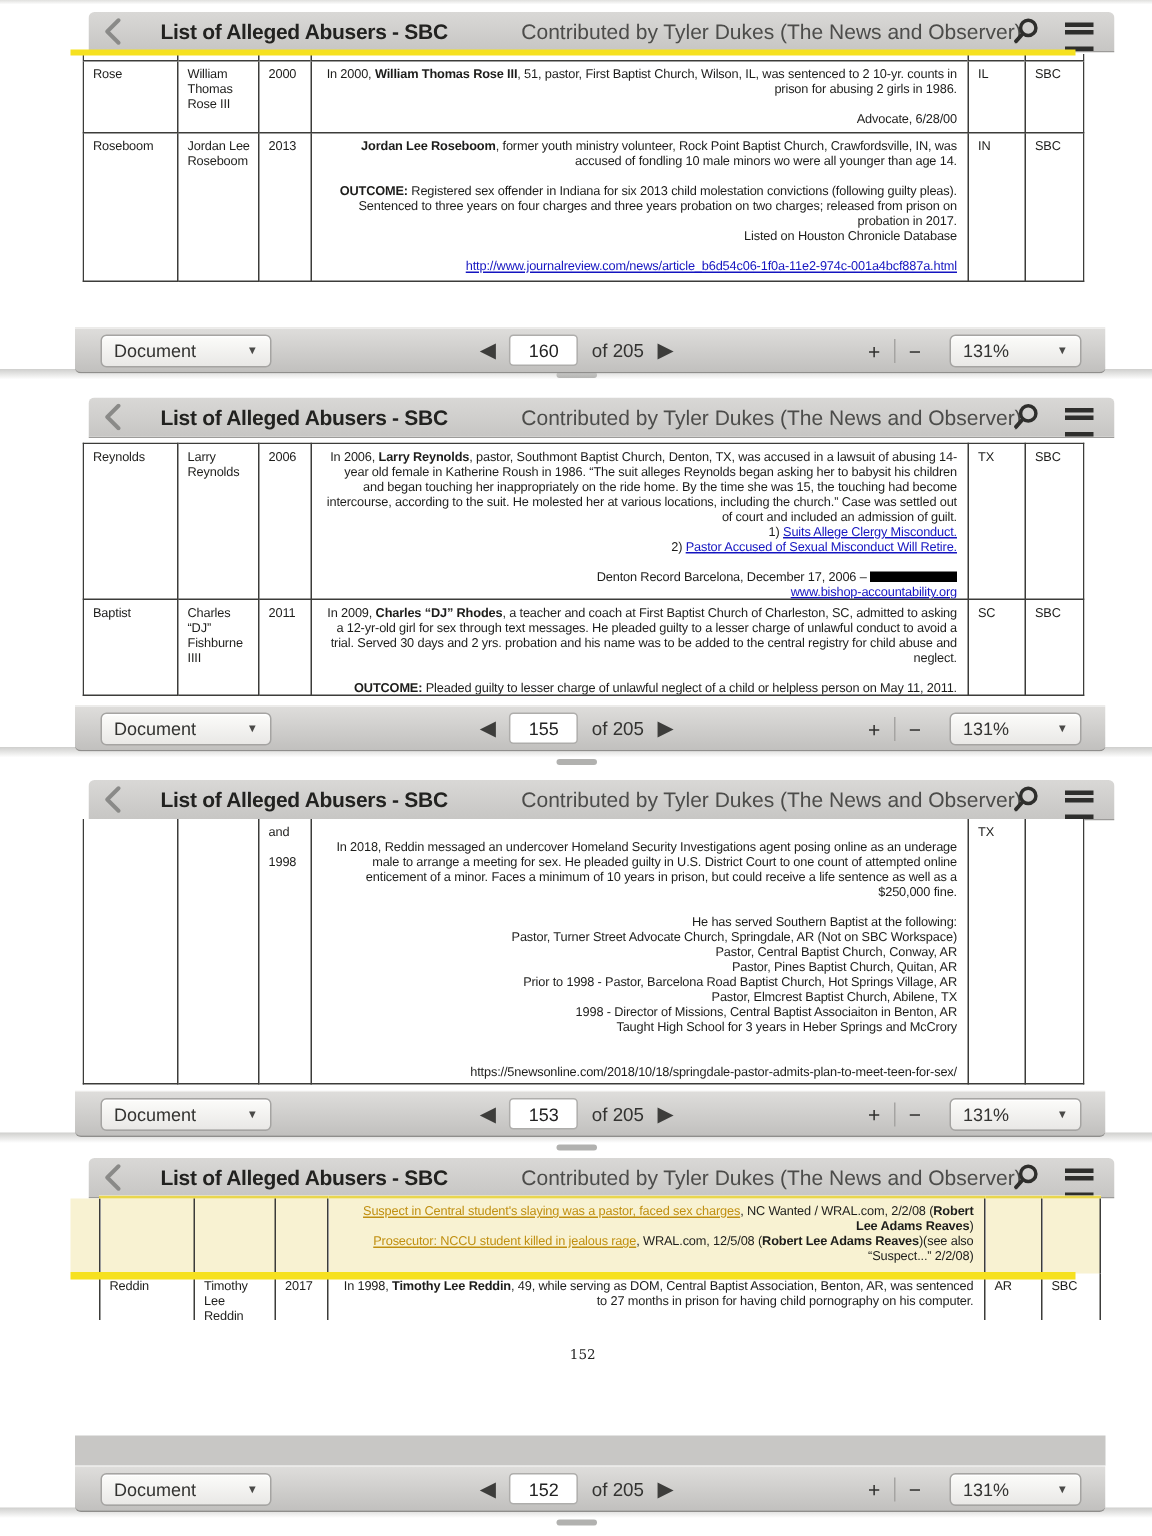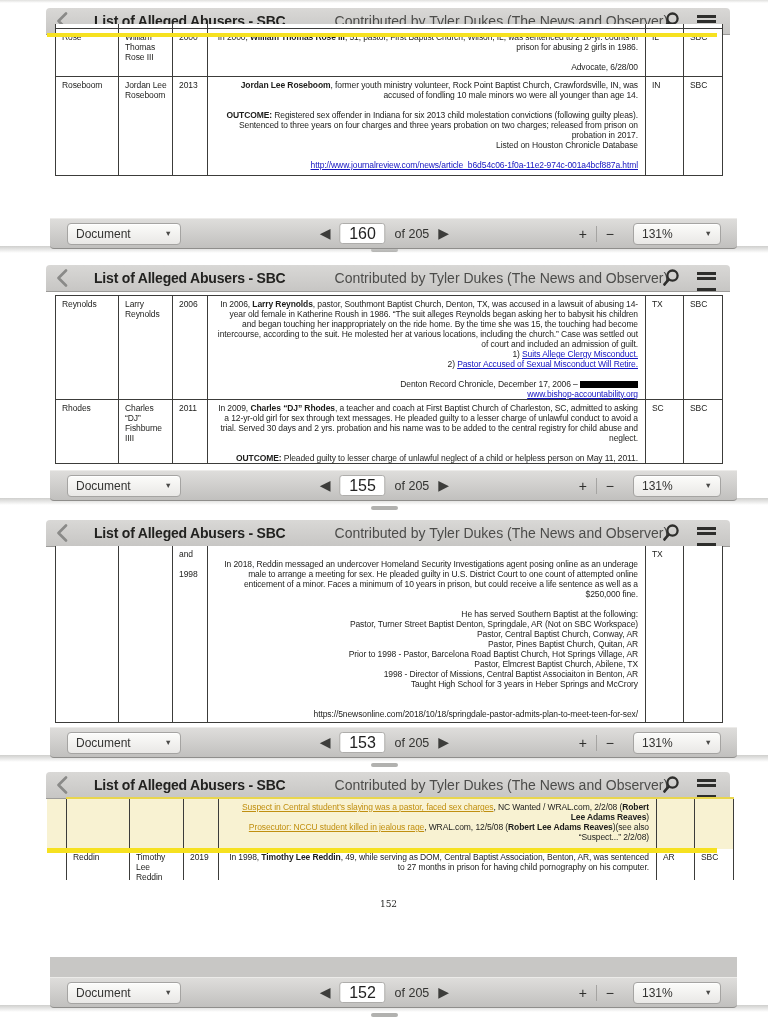--- a/index.html
+++ b/index.html
@@ -4,21 +4,21 @@
 <style>
   html,body{margin:0;padding:0;background:#fff;}
   body{width:768px;height:1024px;position:relative;overflow:hidden;
        font-family:"Liberation Sans",sans-serif;-webkit-font-smoothing:antialiased;}
   .top-band{position:absolute;top:0;left:0;right:0;height:3px;
        background:linear-gradient(#e0e0de,rgba(255,255,255,0));}
   .panel{position:absolute;inset:0;pointer-events:none;}
   .panel *{pointer-events:auto;}
 
   
-  .bar{position:absolute;left:46px;width:684px;height:26px;
+  .bar{position:absolute;left:59px;width:684px;height:26px;
        background:linear-gradient(#d9d8d6,#c7c6c4);
        border-bottom:1px solid #9c9b99;border-radius:4px 4px 0 0;
        display:flex;align-items:center;text-align:right;}
   .chev{margin-left:10px;display:flex;align-items:center;cursor:pointer;}
   .ttl{margin-left:26px;font-size:14px;font-weight:bold;color:#222220;
        letter-spacing:-0.2px;white-space:nowrap;}
   .sub{margin-left:13px;font-size:14px;color:#4c4c4a;white-space:nowrap;padding-left:36px;}
   .sicon{position:absolute;right:49px;top:3px;cursor:pointer;}
   .hicon{position:absolute;right:14px;top:7px;width:19px;height:13px;cursor:pointer;
        border-top:3px solid #2e2e2c;border-bottom:3px solid #2e2e2c;}
@@ -33,21 +33,21 @@
   td.cell-desc{padding:3px 7px 0 7px;text-align:right;}
   td.cell-year,td.cell-state{white-space:pre-line;}
   .para{min-height:10px;}
   .seg-b{font-weight:bold;}
   .seg-i{}
   .seg-link{color:#1414c0;text-decoration:underline;cursor:pointer;}
   .seg-olink{color:#c08f10;text-decoration:underline;cursor:pointer;}
   .seg-redact{display:inline-block;width:58px;height:7px;background:#000;vertical-align:-1px;}
 
   
-  .p0 .bar{top:8px;}  .p0 .content{top:24px;height:155px;}
+  .p0 .bar{top:8px;}  .p0 .content{top:36px;height:155px;}
   .p1 .bar{top:265px;}.p1 .content{top:295px;height:175px;}
   .p2 .bar{top:520px;}.p2 .content{top:546px;height:206px;}
   .p3 .bar{top:772px;}.p3 .content{top:797px;height:83px;left:66px;}
 
   
   .p0 tr.stub td{height:4px;padding:0;border-top:0;border-bottom:0;}
   .p0 tr.r0 td{height:44px;}
   .p0 tr.r1 td{height:95px;}
   .p1 tr.r0 td{height:100px;}
   .p2 tr.r0 td{height:173px;border-top:0;}
@@ -84,21 +84,21 @@
   .btn{height:20px;border:1px solid #a5a4a2;border-radius:4px;cursor:pointer;
       background:linear-gradient(#fcfcfa,#e9e8e6);box-shadow:inset 0 1px 0 #fff;
       display:flex;align-items:center;font-size:12px;color:#333331;}
   .doc-btn{width:96px;margin-left:17px;padding:0 8px;justify-content:space-between;text-align:right;}
   .zoom-btn{width:70px;padding:0 8px;justify-content:space-between;margin-left:10px;}
   .dn{font-size:7.5px;color:#4a4a48;}
   .nav{position:absolute;left:50%;top:0;height:29px;transform:translateX(-57%);
       display:flex;align-items:center;gap:9px;}
   .arr{font-size:14px;color:#3d3d3b;cursor:pointer;line-height:29px;}
   input.pg{width:44px;height:19px;border:1px solid #aeadab;border-radius:3px;background:#fff;
-      text-align:center;font-size:16px;color:#222;font-family:"Liberation Sans",sans-serif;padding:0;}
+      text-align:center;font-size:12px;color:#222;font-family:"Liberation Sans",sans-serif;padding:0;}
   .of{font-size:12.5px;color:#333331;}
   .zoomgrp{position:absolute;right:16px;top:0;height:29px;display:flex;align-items:center;}
   .pm{font-size:14px;color:#2f2f2d;cursor:pointer;padding:0 9px;}
   .vsep{width:1px;height:16px;background:#a5a4a2;}
   .handle{position:absolute;left:371px;width:27px;height:4px;border-radius:2px;
       background:#b1b1af;cursor:grab;}
   .p0 .handle{top:248px;} .p1 .handle{top:506px;}
   .p2 .handle{top:763px;} .p3 .handle{top:1013px;}
 </style>
 </head>
@@ -237,28 +237,28 @@
         <tbody>
             <tr class="r0">
               <td class="cell-last">Reynolds</td>
               <td class="cell-name">Larry Reynolds</td>
               <td class="cell-year">2006</td>
               <td class="cell-desc">
                 <div class="para">In 2006, <span class="seg-b">Larry Reynolds</span>, pastor, Southmont Baptist Church, Denton, TX, was accused in a lawsuit of abusing 14-year old female in Katherine Roush in 1986.  “The suit alleges Reynolds began asking her to babysit his children and began touching her inappropriately on the ride home. By the time she was 15, the touching had become intercourse, according to the suit. He molested her at various locations, including the church.” Case was settled out of court and included an admission of guilt.</div>
                 <div class="para">1) <span class="seg-link">Suits Allege Clergy Misconduct.</span></div>
                 <div class="para">2) <span class="seg-link">Pastor Accused of Sexual Misconduct Will Retire.</span></div>
                 <div class="para">&nbsp;</div>
-                <div class="para"><span class="seg-i">Denton Record Chronicle</span>, December 17, 2006 – <span class="seg-redact"></span></div>
+                <div class="para"><span class="seg-i">Denton Record Barcelona</span>, December 17, 2006 – <span class="seg-redact"></span></div>
                 <div class="para"><span class="seg-link">www.bishop-accountability.org</span></div>
               </td>
               <td class="cell-state">TX</td>
               <td class="cell-sbc">SBC</td>
             </tr>
             <tr class="r1">
-              <td class="cell-last">Rhodes</td>
+              <td class="cell-last">Baptist</td>
               <td class="cell-name">Charles “DJ” Fishburne IIII</td>
               <td class="cell-year">2011</td>
               <td class="cell-desc">
                 <div class="para">In 2009, <span class="seg-b">Charles “DJ” Rhodes</span>, a teacher and coach at First Baptist Church of Charleston, SC, admitted to asking a 12-yr-old girl for sex through text messages.  He pleaded guilty to a lesser charge of unlawful conduct to avoid a trial.  Served 30 days and 2 yrs. probation and his name was to be added to the central registry for child abuse and neglect.</div>
                 <div class="para">&nbsp;</div>
                 <div class="para"><span class="seg-b">OUTCOME:</span> Pleaded guilty to lesser charge of unlawful neglect of a child or helpless person on May 11, 2011.</div>
               </td>
               <td class="cell-state">SC</td>
               <td class="cell-sbc">SBC</td>
             </tr>
@@ -327,21 +327,21 @@
               <td class="cell-last"></td>
               <td class="cell-name"></td>
               <td class="cell-year">and
 
 1998</td>
               <td class="cell-desc">
                 <div class="para">&nbsp;</div>
                 <div class="para">In 2018, Reddin messaged an undercover Homeland Security Investigations agent posing online as an underage male to arrange a meeting for sex.  He pleaded guilty in U.S. District Court to one count of attempted online enticement of a minor.  Faces a minimum of 10 years in prison, but could receive a life sentence as well as a $250,000 fine.</div>
                 <div class="para">&nbsp;</div>
                 <div class="para">He has served Southern Baptist at the following:</div>
-                <div class="para">Pastor, Turner Street Baptist Denton, Springdale, AR (Not on SBC Workspace)</div>
+                <div class="para">Pastor, Turner Street Advocate Church, Springdale, AR (Not on SBC Workspace)</div>
                 <div class="para">Pastor, Central Baptist Church, Conway, AR</div>
                 <div class="para">Pastor, Pines Baptist Church, Quitan, AR</div>
                 <div class="para">Prior to 1998 - Pastor, Barcelona Road Baptist Church, Hot Springs Village, AR</div>
                 <div class="para">Pastor, Elmcrest Baptist Church, Abilene, TX</div>
                 <div class="para">1998 - Director of Missions, Central Baptist Associaiton in Benton, AR</div>
                 <div class="para">Taught High School for 3 years in Heber Springs and McCrory</div>
                 <div class="para">&nbsp;</div>
                 <div class="para">&nbsp;</div>
                 <div class="para">https://5newsonline.com/2018/10/18/springdale-pastor-admits-plan-to-meet-teen-for-sex/</div>
               </td>
@@ -416,21 +416,21 @@
               <td class="cell-desc">
                 <div class="para"><span class="seg-olink">Suspect in Central student's slaying was a pastor, faced sex charges</span>, <span class="seg-i">NC Wanted / WRAL.com</span>, 2/2/08 (<span class="seg-b">Robert Lee Adams Reaves</span>)</div>
                 <div class="para"><span class="seg-olink">Prosecutor: NCCU student killed in jealous rage</span>, <span class="seg-i">WRAL.com</span>, 12/5/08 (<span class="seg-b">Robert Lee Adams Reaves</span>)(see also “Suspect...” 2/2/08)</div>
               </td>
               <td class="cell-state"></td>
               <td class="cell-sbc"></td>
             </tr>
             <tr class="r1">
               <td class="cell-last">Reddin</td>
               <td class="cell-name">Timothy Lee Reddin</td>
-              <td class="cell-year">2019</td>
+              <td class="cell-year">2017</td>
               <td class="cell-desc">
                 <div class="para">In 1998, <span class="seg-b">Timothy Lee Reddin</span>, 49, while serving as DOM, Central Baptist Association, Benton, AR, was sentenced to 27 months in prison for having child pornography on his computer.</div>
               </td>
               <td class="cell-state">AR</td>
               <td class="cell-sbc">SBC</td>
             </tr>
           </tbody>
       </table>
     </div>
 

